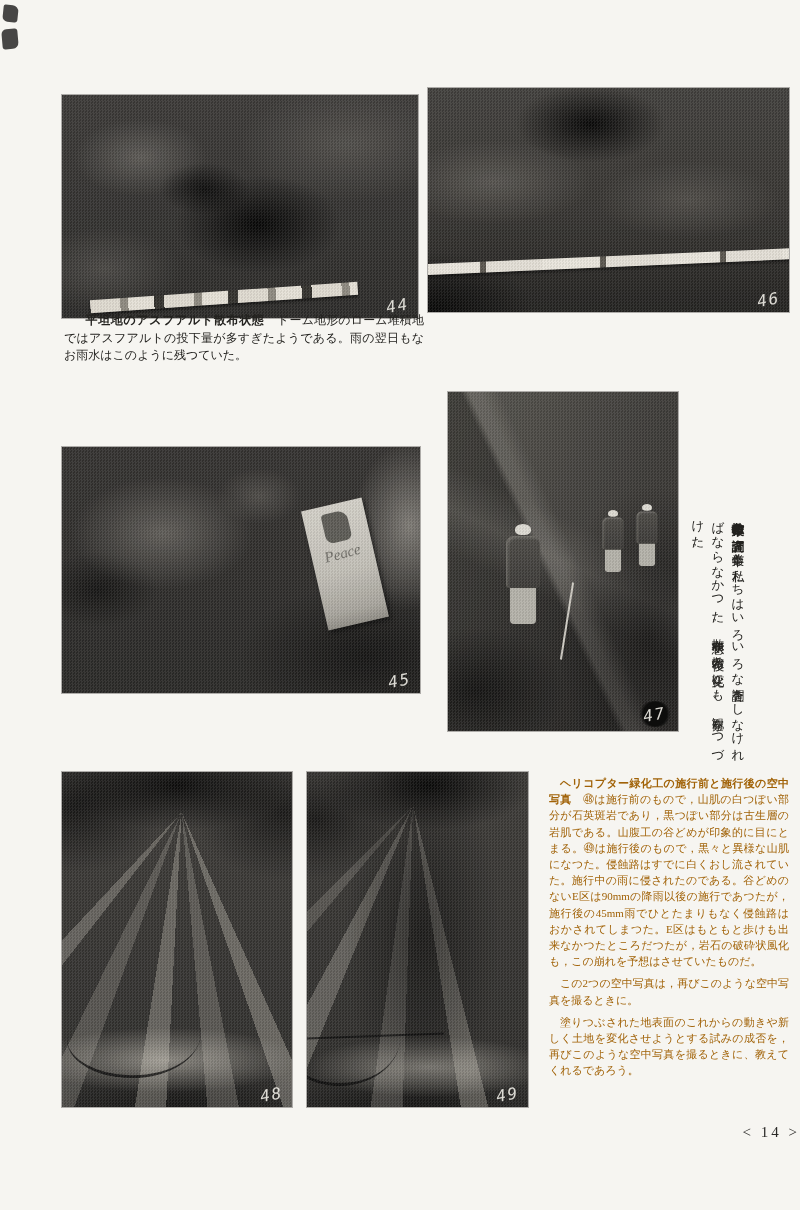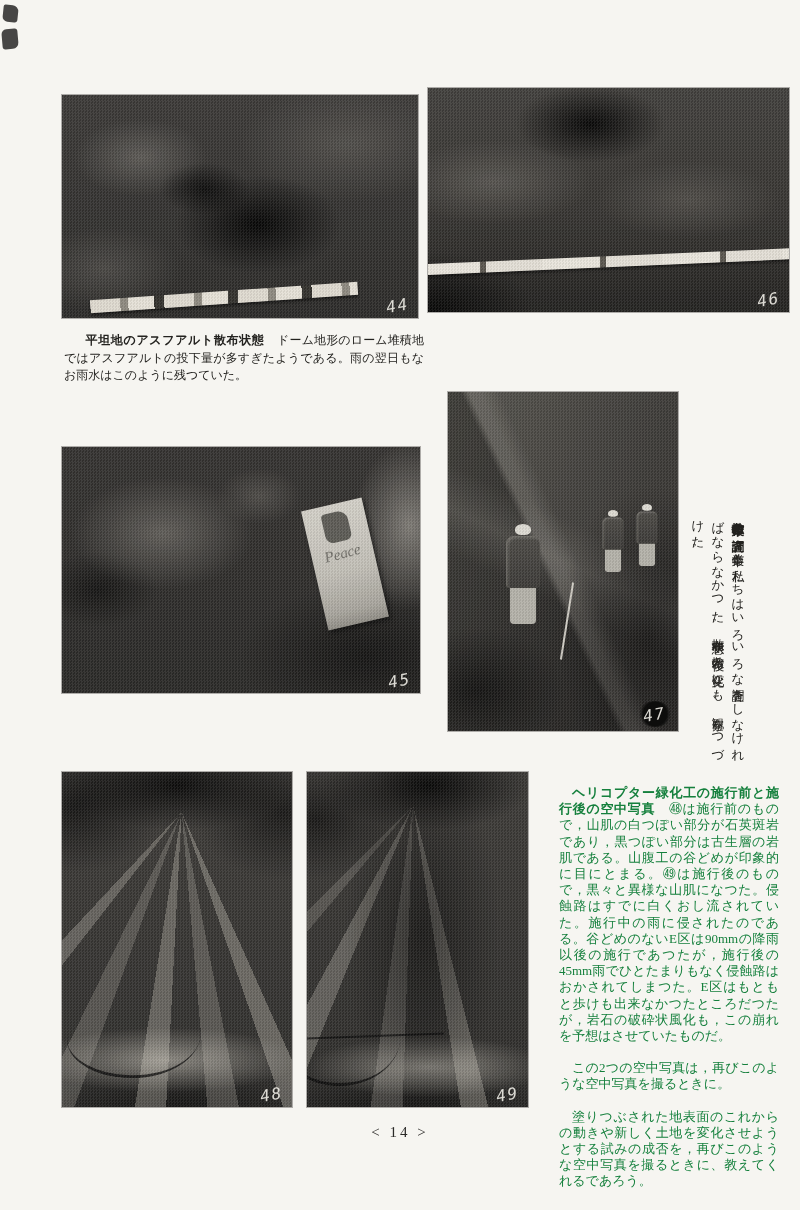--- a/index.html
+++ b/index.html
@@ -100,29 +100,29 @@
     radial-gradient(ellipse 200px 55px at 45% 102%, rgba(0,0,0,.6), transparent 80%),
     linear-gradient(180deg,#3d3b38,#2d2c2a);}
   .stream{position:absolute;left:4px;bottom:28px;width:132px;height:50px;
     border-bottom:3px solid rgba(8,8,8,.75);border-radius:0 0 60% 40%/0 0 100% 60%;transform:rotate(8deg);}
   .trackline{position:absolute;left:0;bottom:70px;width:62%;border-top:2px solid rgba(8,8,8,.7);transform:rotate(-2deg);}
 
   
   .cap{position:absolute;margin:0;font-size:12px;line-height:17.5px;text-align:justify;
     text-indent:1.8em;color:#23221f;}
   .cap b{letter-spacing:.5px;}
-  .cap44{left:64px;top:332px;width:360px;}
+  .cap44{left:64px;top:312px;width:360px;}
   .cap46{left:425px;top:324px;width:366px;}
   .cap45{left:64px;top:701px;width:374px;}
   .vcap{position:absolute;left:688px;top:512px;height:242px;margin:0;
     writing-mode:vertical-rl;font-size:12.5px;line-height:20px;letter-spacing:.5px;
     text-align:justify;color:#23221f;}
   .article{position:absolute;left:543px;top:769px;width:252px;}
-  .article p{margin:16px;font-size:13px;line-height:16.2px;text-align:justify;text-indent:1em;color:#15803d;}
-  .pagenum{position:absolute;left:0;top:1124px;width:100%;text-align:center;margin:0;
+  .article p{margin:6px;font-size:11px;line-height:16.2px;text-align:justify;text-indent:1em;color:#a16207;}
+  .pagenum{position:absolute;left:0;top:1124px;width:100%;text-align:right;margin:0;
     font-size:15px;letter-spacing:3px;color:#2a2927;font-family:"Liberation Serif",serif;}
 </style>
 </head>
 <body>
 
 <div class="page">
 
   <div class="mark mark1"></div>
   <div class="mark mark2"></div>
 

